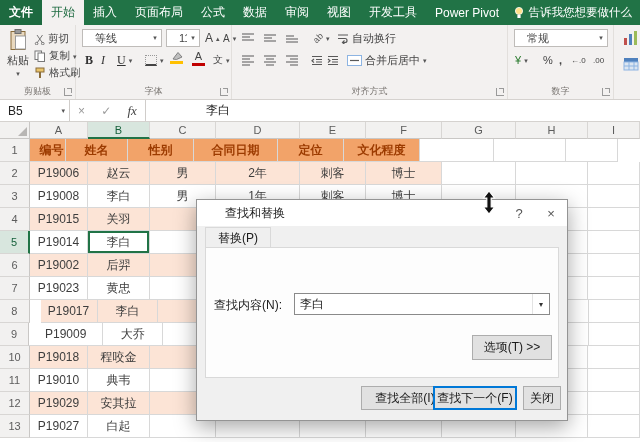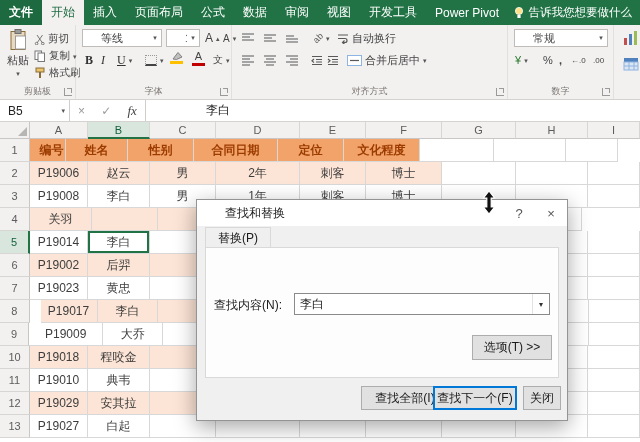--- a/index.html
+++ b/index.html
@@ -19,21 +19,21 @@
   .ribbon { position:absolute; left:0; top:25px; width:640px; height:75px;
     background:var(--ribbon-bg,#f3f1f0); border-bottom:1px solid #d5d2cf; font-size:11px; color:#444; }
   .rgroup { position:absolute; top:0; height:74px; border-right:1px solid #e2dfdc; }
   .glabel { position:absolute; bottom:1px; left:0; right:0; text-align:center; font-size:9px; color:#7a7672; }
   .launcher { position:absolute; right:3px; bottom:3px; width:8px; height:8px;
     border-left:1px solid #9a9a9a; border-bottom:1px solid #9a9a9a; }
   .launcher::after { content:""; position:absolute; right:0; top:0; width:4px; height:4px;
     border-right:1px solid #9a9a9a; border-top:1px solid #9a9a9a; }
   .dd { font-size:7px; color:#555; line-height:1; }
   .combo { position:absolute; height:18px; background:#fff; border:1px solid #bfbcb9; display:flex; align-items:center; font-size:11px; }
-  .combo .ctext { flex:1; padding-left:18px; overflow:hidden; white-space:nowrap; }
+  .combo .ctext { flex:1; padding-left:12px; overflow:hidden; white-space:nowrap; }
   .combo .carr { width:12px; text-align:center; font-size:7px; color:#555; }
   .paste-btn { position:absolute; left:4px; top:3px; width:28px; height:58px; display:flex; flex-direction:column; align-items:center; justify-content:flex-start; gap:2px; border:1px solid transparent; }
   .mini { position:absolute; left:34px; height:16px; display:flex; align-items:center; gap:3px; font-size:10.5px; white-space:nowrap; color:#444; }
   .ricon { display:inline-flex; align-items:center; justify-content:center; }
   .fmt-letter { font-family:"Liberation Serif","DejaVu Serif",serif; font-size:12px; color:#333; }
   .bar { width:13px; height:3px; margin-top:1px; }
   .stack { position:absolute; display:flex; flex-direction:column; align-items:center; line-height:1; }
   .abtn { position:absolute; display:flex; align-items:center; gap:3px; height:18px; padding:0 3px; white-space:nowrap; }
   .tiny { font-size:8px; color:#444; }
   .diag { display:inline-block; transform:rotate(-45deg); font-size:9px; color:#595959; }
@@ -393,20 +393,21 @@
           <div class="cell" style="width: 66px;">男</div>
           <div class="cell" style="width: 84px;">1年</div>
           <div class="cell" style="width: 66px;">刺客</div>
           <div class="cell" style="width: 76px;">博士</div>
           <div class="cell" style="width: 74px;"></div>
           <div class="cell" style="width: 72px;"></div>
           <div class="cell" style="width: 52px;"></div>
         </div>
         <div class="srow">
           <div class="rowhdr" style="width: 30px;">4</div>
+          <div class="cell band" style="width: 58px;">P19015</div>
           <div class="cell band" style="width: 62px;">关羽</div>
           <div class="cell band" style="width: 66px;"></div>
           <div class="cell band" style="width: 84px;"></div>
           <div class="cell band" style="width: 66px;"></div>
           <div class="cell band" style="width: 76px;"></div>
           <div class="cell" style="width: 74px;"></div>
           <div class="cell" style="width: 72px;"></div>
           <div class="cell" style="width: 52px;"></div>
         </div>
         <div class="srow">

